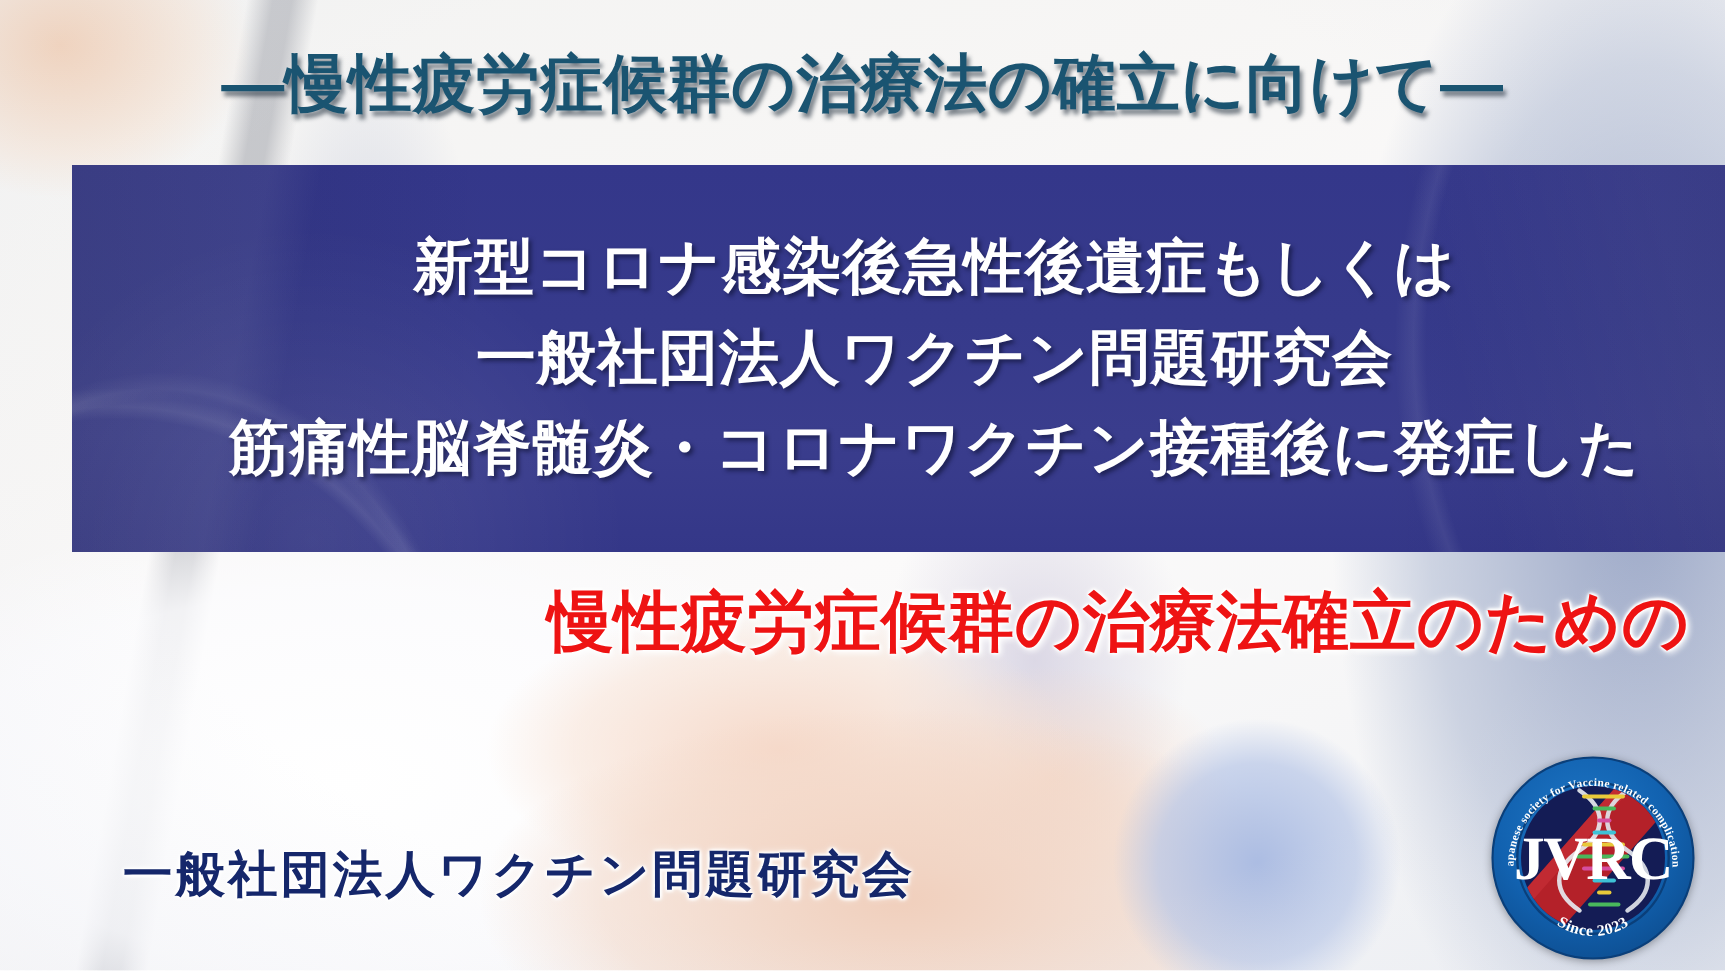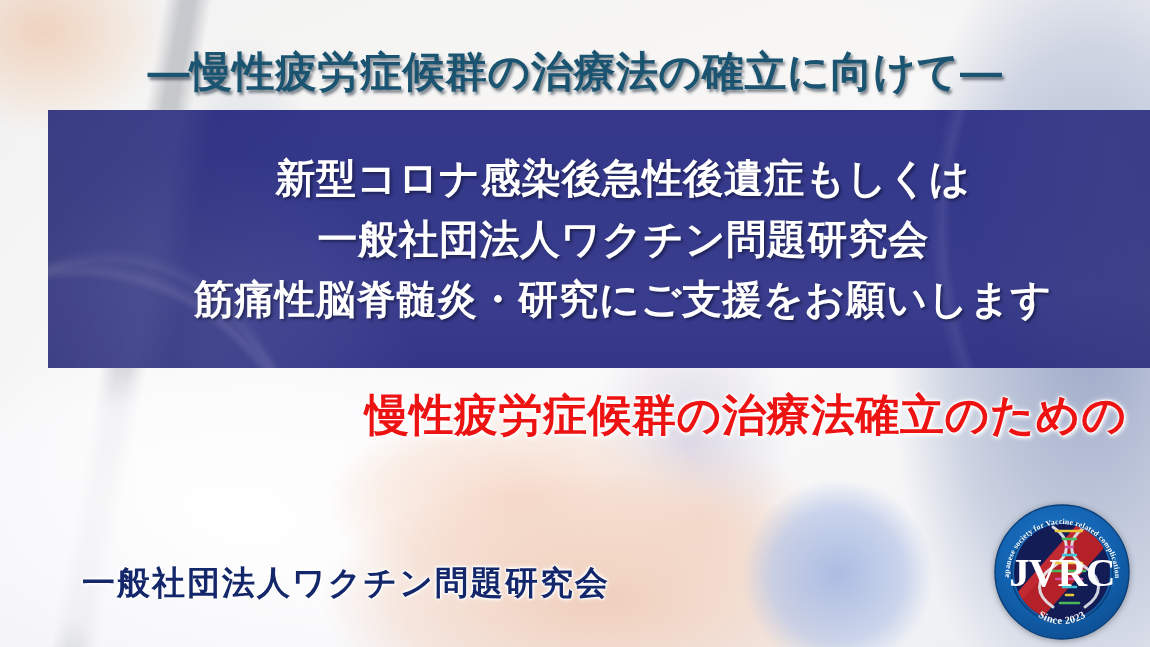--- a/index.html
+++ b/index.html
@@ -45,21 +45,21 @@
   }
 
   
   .photo-soft{
     position:absolute;inset:0;
     background:radial-gradient(ellipse 900px 600px at 50% 45%, rgba(255,255,255,0) 55%, rgba(225,228,236,.35) 100%);
   }
 
   
   .header-band{
-    position:absolute;left:0;top:16px;width:1150px;height:110px;
+    position:absolute;left:0;top:0;width:1150px;height:110px;
   }
   .header-title{
     position:absolute;left:0;top:28px;width:1150px;
     text-align:center;
     font-size:42px;font-weight:700;letter-spacing:.5px;
     color:#1a5471;
     text-shadow:2px 3px 3px rgba(20,35,50,.55), 0 0 2px rgba(255,255,255,.25);
     white-space:nowrap;
   }
 
@@ -167,21 +167,21 @@
   <div class="header-band">
     <div class="header-title">―慢性疲労症候群の治療法の確立に向けて―</div>
   </div>
 
   <div class="blue-band">
     <div class="blue-lines"></div>
     <div class="blue-lines-2"></div>
     <div class="banner-lines">
       <div class="banner-line">新型コロナ感染後急性後遺症もしくは</div>
       <div class="banner-line">一般社団法人ワクチン問題研究会</div>
-      <div class="banner-line">筋痛性脳脊髄炎・研究にご支援をお願いします</div>
+      <div class="banner-line">筋痛性脳脊髄炎・コロナワクチン接種後に発症した</div>
     </div>
   </div>
 
   <div class="appeal">
     <div class="appeal-line">慢性疲労症候群の治療法確立のための</div>
   </div>
 
   <div class="org-name">一般社団法人ワクチン問題研究会</div>
 
   <div class="logo">

